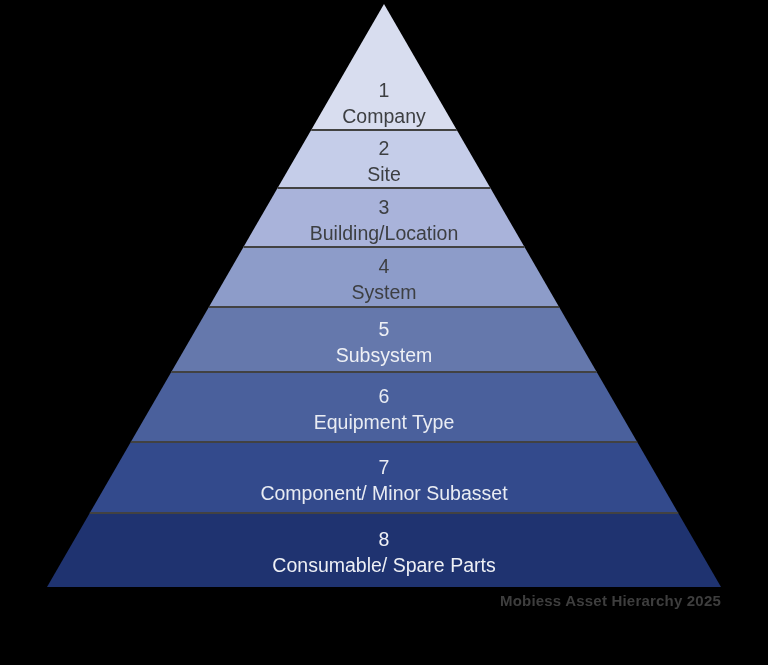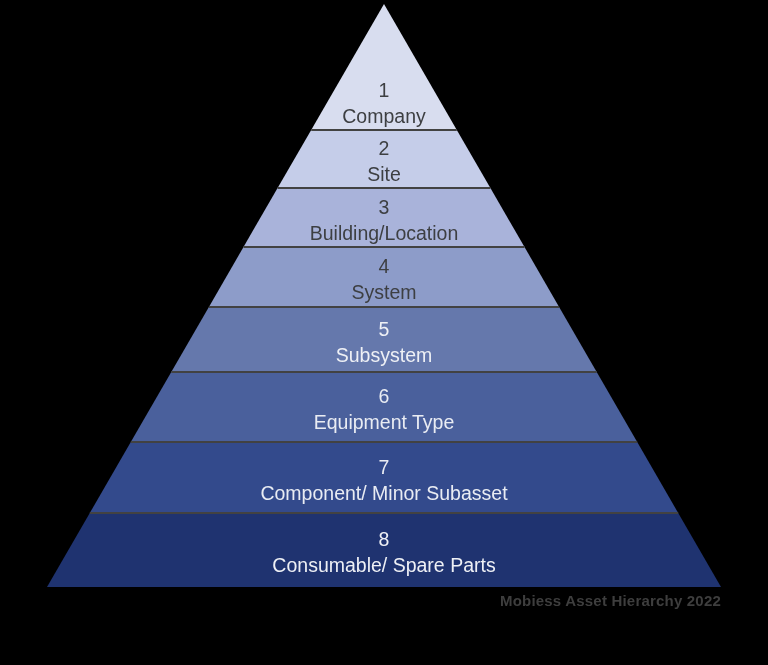--- a/index.html
+++ b/index.html
@@ -56,14 +56,14 @@
       <text x="384" y="429" fill="#e9ecf3" class="lvl-text">Equipment Type</text>
       <polygon points="130.8,442 637.2,442 678.2,513 89.8,513" fill="#334a8c"></polygon>
       <line x1="130.8" y1="442" x2="637.2" y2="442" stroke="#424242" stroke-width="2"></line>
       <text x="384" y="473.5" fill="#e9ecf3" class="lvl-text">7</text>
       <text x="384" y="499.5" fill="#e9ecf3" class="lvl-text">Component/ Minor Subasset</text>
       <polygon points="89.8,513 678.2,513 721.0,587 47.0,587" fill="#1f3370"></polygon>
       <line x1="89.8" y1="513" x2="678.2" y2="513" stroke="#424242" stroke-width="2"></line>
       <text x="384" y="546" fill="#eef0f5" class="lvl-text">8</text>
       <text x="384" y="572" fill="#eef0f5" class="lvl-text">Consumable/ Spare Parts</text>
     </svg>
-  <div id="caption" style="color: rgb(62, 62, 62);">Mobiess Asset Hierarchy 2022</div>
+  <div id="caption" style="color: rgb(62, 62, 62);">Mobiess Asset Hierarchy 2025</div>
 </div>
 
 </body></html>

